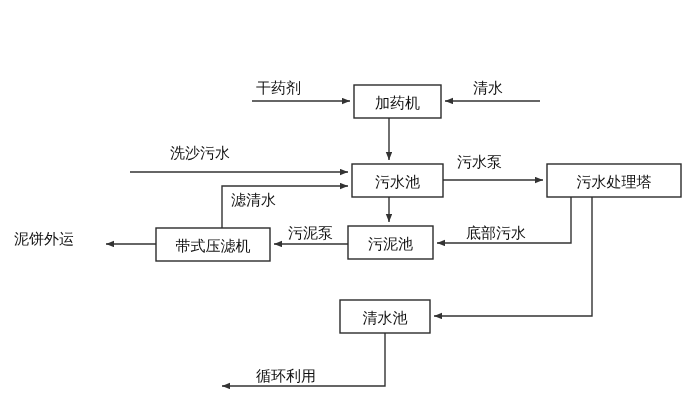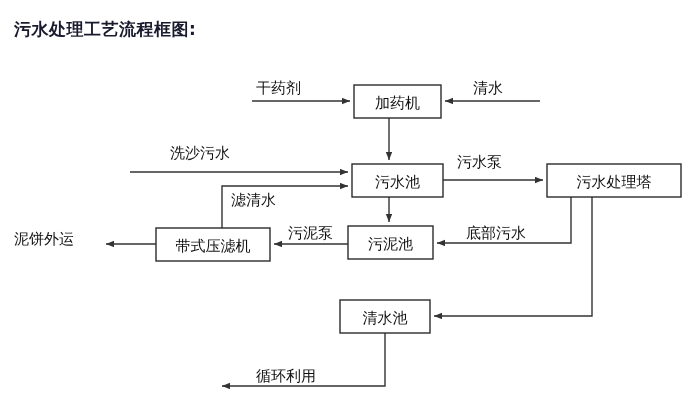--- a/index.html
+++ b/index.html
@@ -58,21 +58,20 @@
     stroke: #333333;
     stroke-width: 1.4;
     fill: none;
   }
 </style>
 </head>
 <body>
 
 <div id="diagram-root">
 
-  <div class="page-title">污水处理工艺流程框图:</div>
 
   <svg id="flow" viewBox="0 0 700 420">
     <defs>
       <marker id="arrow" markerWidth="9" markerHeight="9" refX="8" refY="3.2" orient="auto" markerUnits="userSpaceOnUse">
         <path d="M0,0 L8,3.2 L0,6.4 z" fill="#333333"></path>
       </marker>
     </defs>
 
     <path class="flowline" d="M 252 101 L 350 101" marker-end="url(#arrow)"></path>
 

